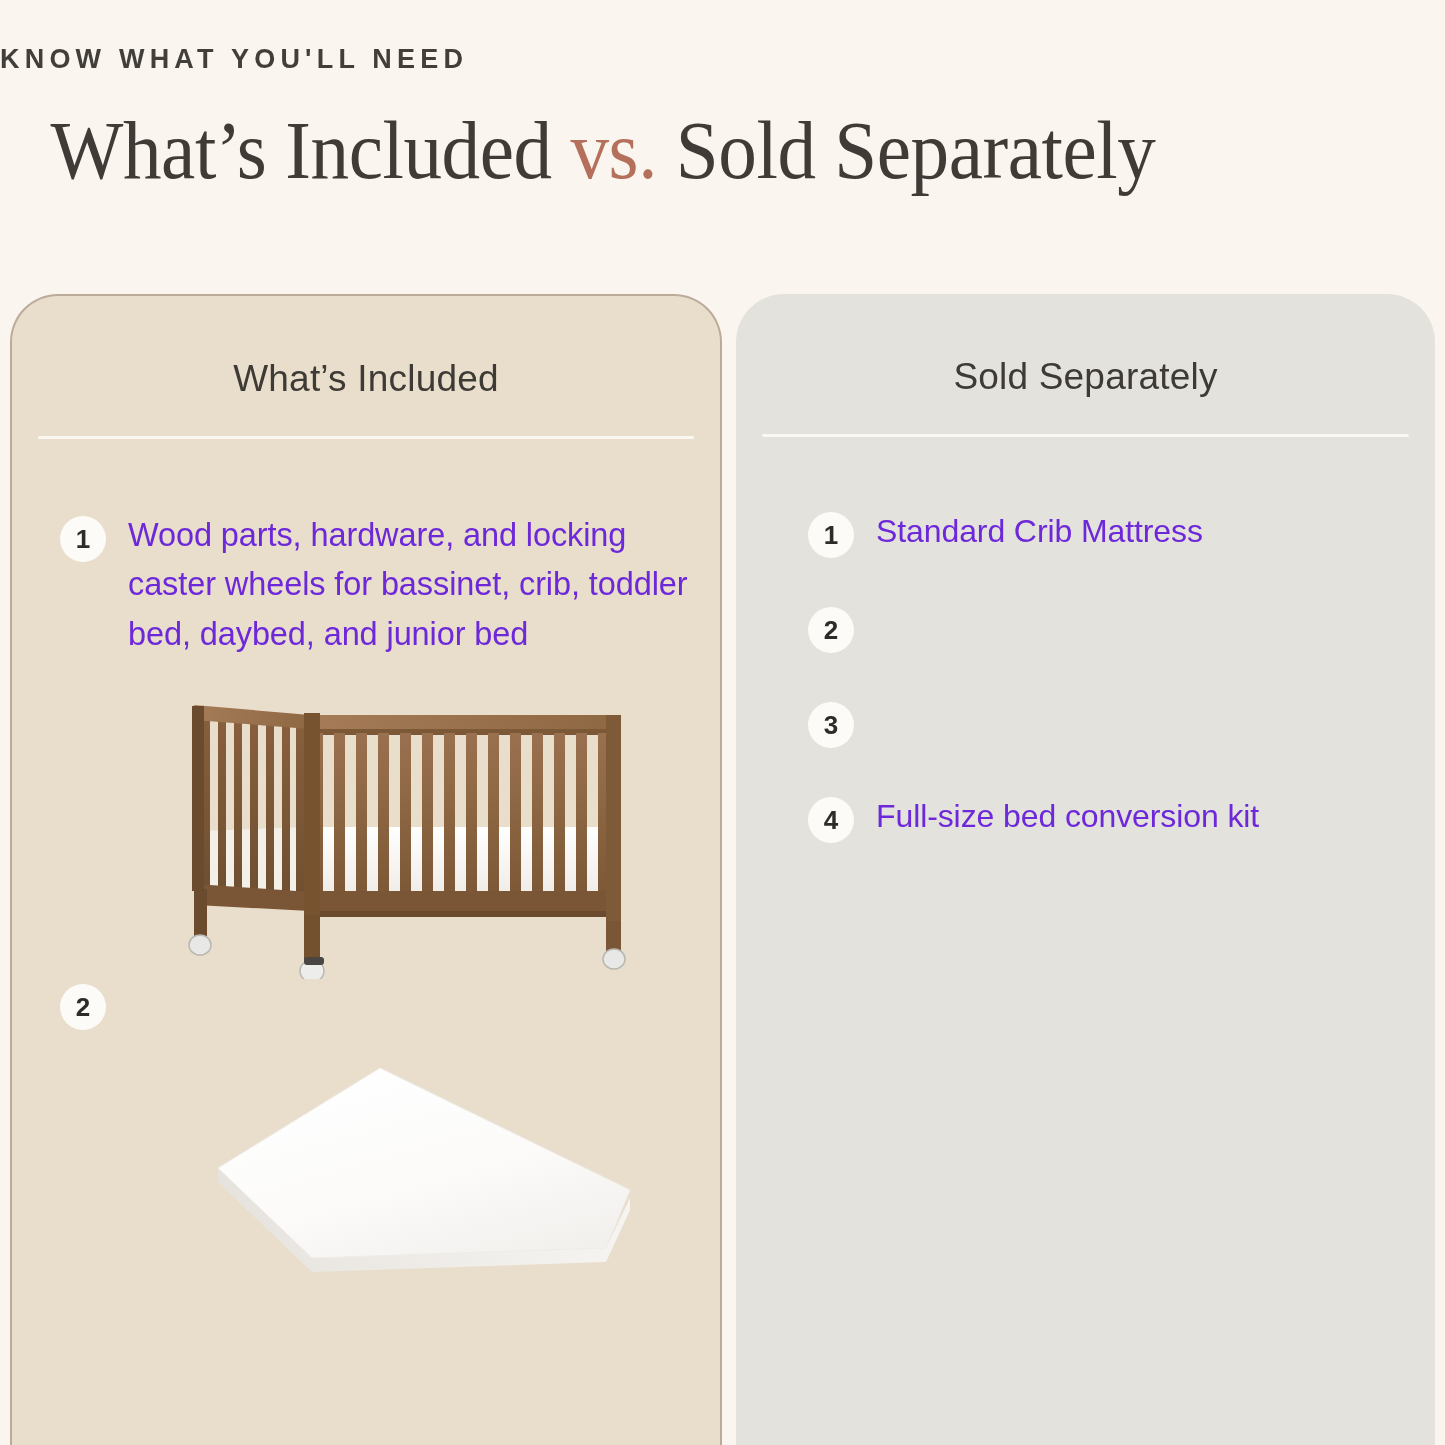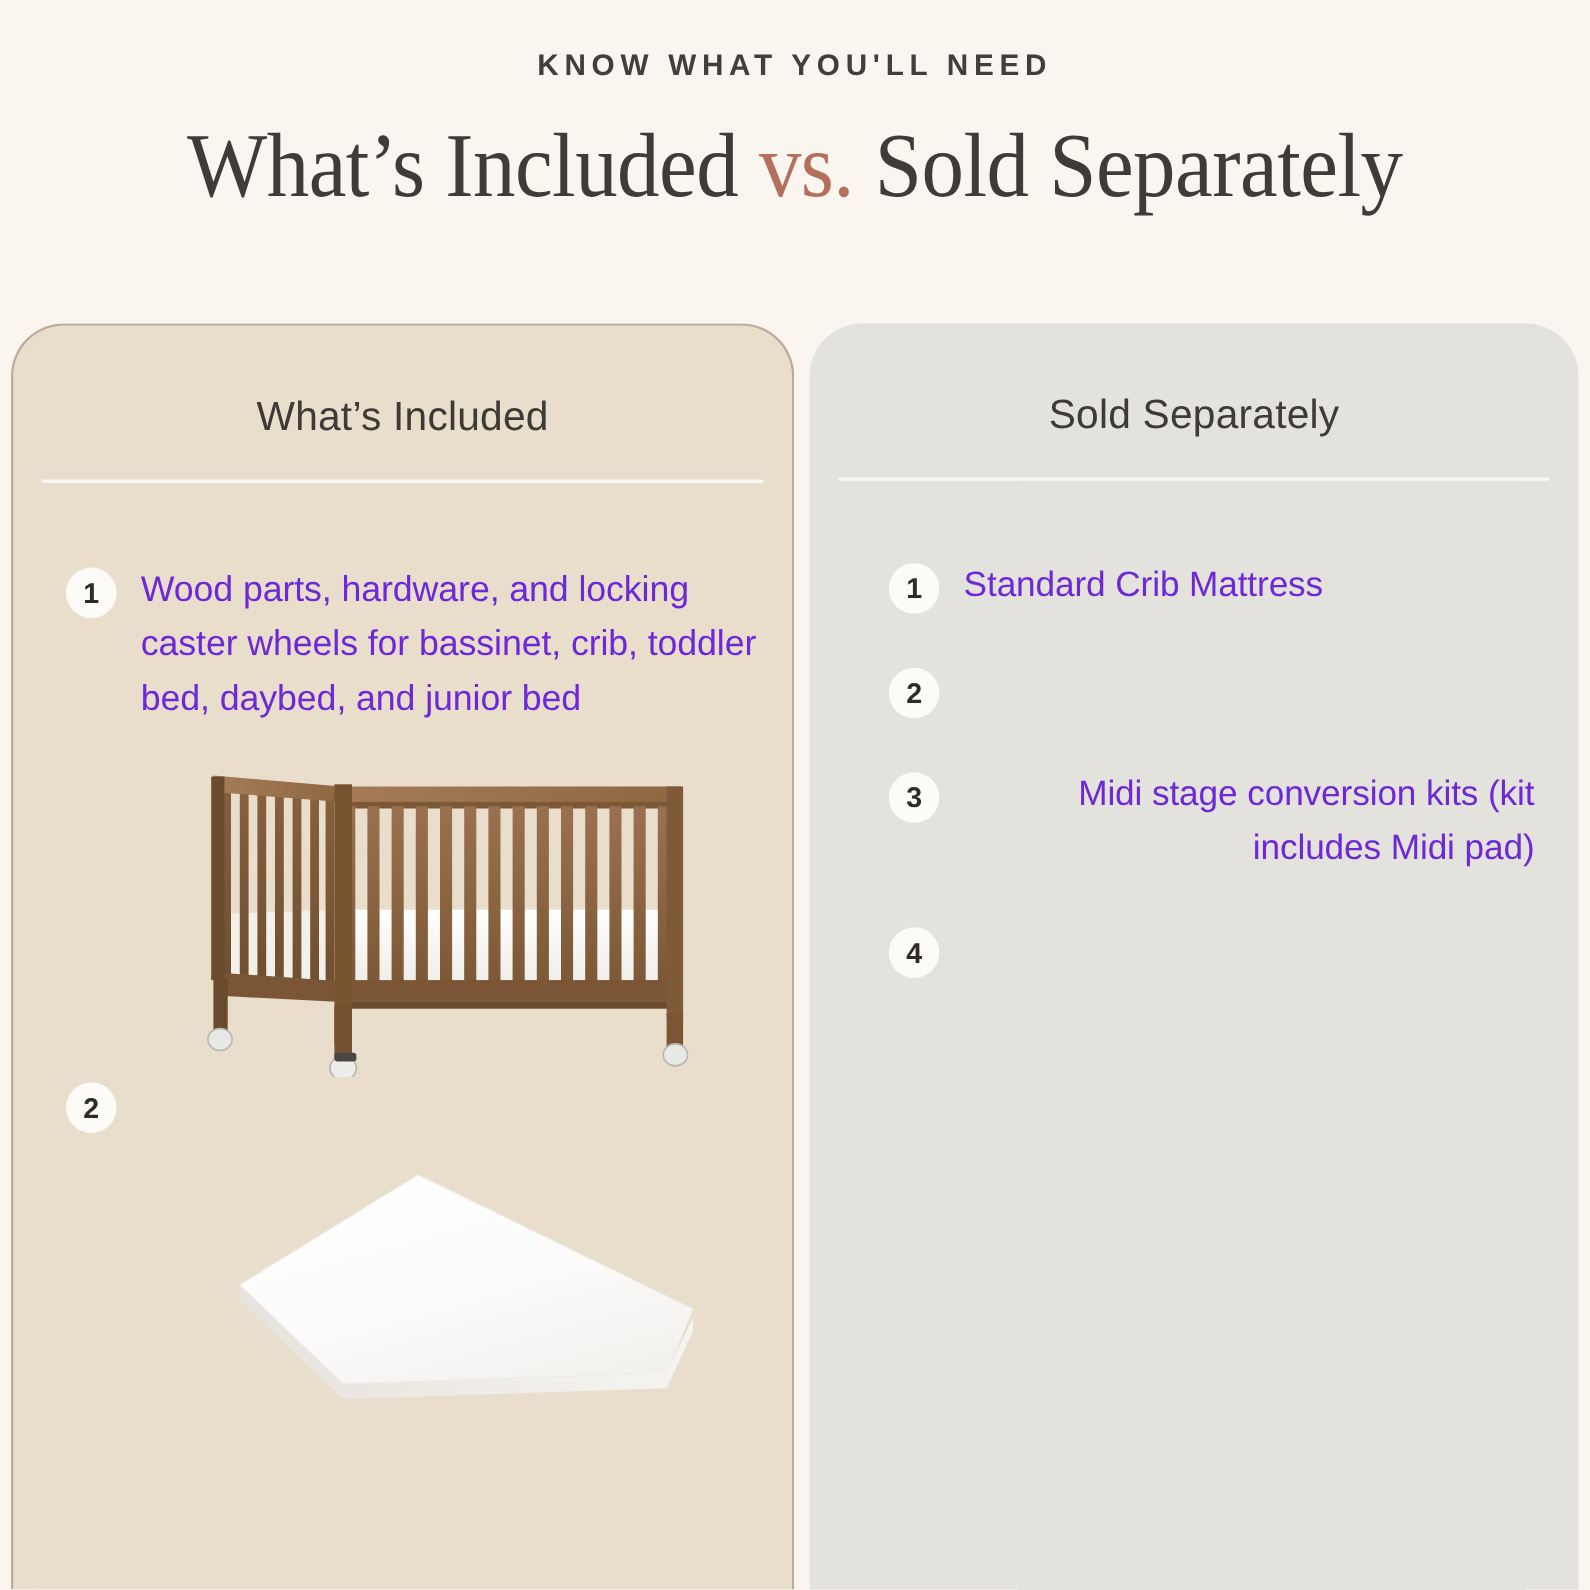--- a/index.html
+++ b/index.html
@@ -12,21 +12,20 @@
     font-family: "Liberation Sans", sans-serif;
     overflow: hidden;
     position: relative;
   }
 
   
   .header {
     position: absolute;
     top: 0; left: 0;
     width: 1445px;
-    text-align: center;
     padding-top: 46px;
   }
   .eyebrow {
     font-family: "Liberation Sans", sans-serif;
     font-size: 27px;
     font-weight: 700;
     letter-spacing: 5.2px;
     color: #423E39;
     text-transform: uppercase;
     line-height: 1;
@@ -324,23 +323,23 @@
         <div class="badge">1</div>
         <div class="item-text item-text-right">Standard Crib Mattress</div>
       </div>
 
       <div class="list-item">
         <div class="badge">2</div>
       </div>
 
       <div class="list-item">
         <div class="badge">3</div>
-        <div class="item-text item-text-right">Midi stage conversion kits (kit includes Midi pad)</div>
       </div>
 
       <div class="list-item">
         <div class="badge">4</div>
+        <div class="item-text item-text-right">Full-size bed conversion kit</div>
       </div>
 
     </div>
   </div>
 
 </div>
 
 </body></html>

